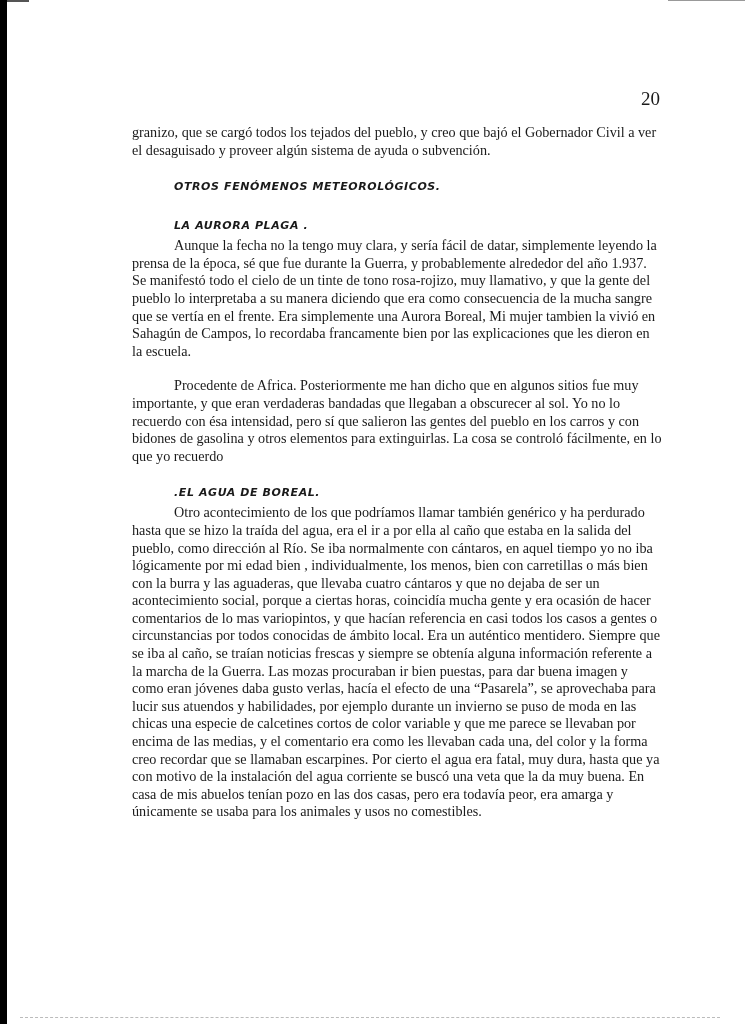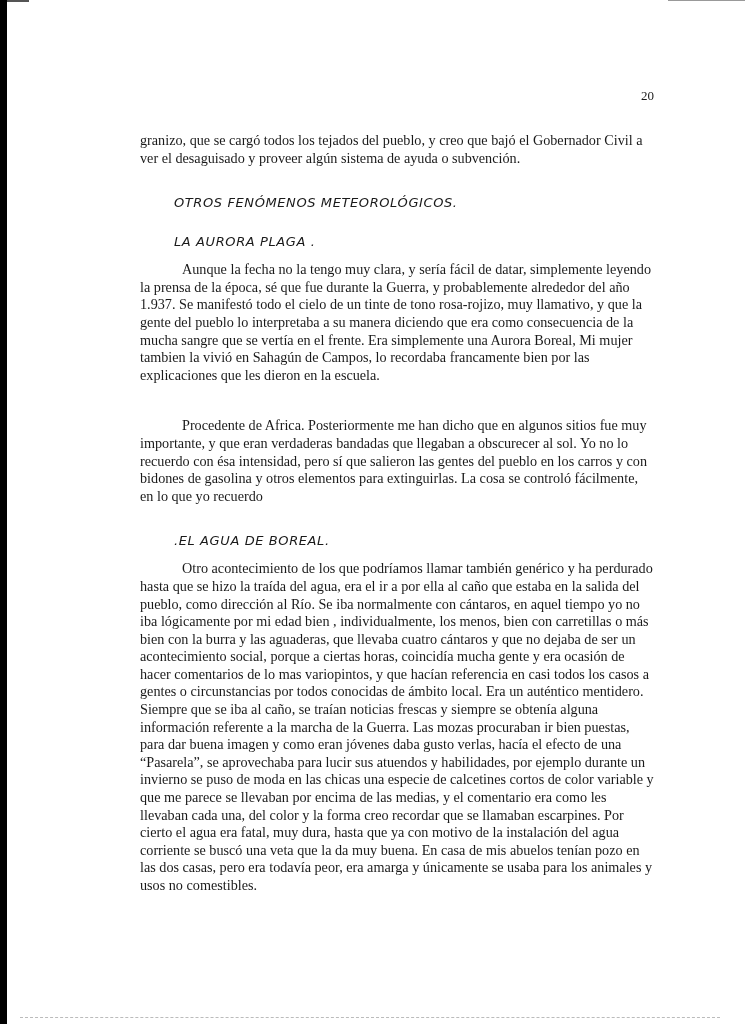--- a/index.html
+++ b/index.html
@@ -16,32 +16,32 @@
     position:absolute; left:7px; top:0; width:22px; height:2px; background:#555;
   }
   .scan-edge-topright {
     position:absolute; left:668px; top:0; width:77px; height:1px; background:#999;
   }
   .scan-edge-bottom {
     position:absolute; left:20px; top:1017px; width:700px; height:0;
     border-top:1px dashed #bbb;
   }
   .page-number {
-    position:absolute; left:641px; top:88px; font-size:13px;
+    position:absolute; left:641px; top:88px; font-size:19px;
   }
   .content {
     position:absolute; left:132px; top:124px; width:530px;
     font-size:14.2px; line-height:17.6px;
   }
-  .content p { margin:8px; }
+  .content p { margin:0; }
   .indent { text-indent:42px; }
   .heading {
     font-family:"DejaVu Sans", sans-serif;
-    font-style:italic; font-weight:normal;
-    font-size:13px; letter-spacing:0.6px;
+    font-style:italic; font-weight:bold;
+    font-size:11px; letter-spacing:0.6px;
     margin:0 0 0 42px; line-height:22px;
   }
   .gap-l { height:17px; }
 </style>
 </head>
 <body>
 
 <div class="scan-edge-left"></div>
 <div class="scan-edge-top"></div>
 <div class="scan-edge-topright"></div>

